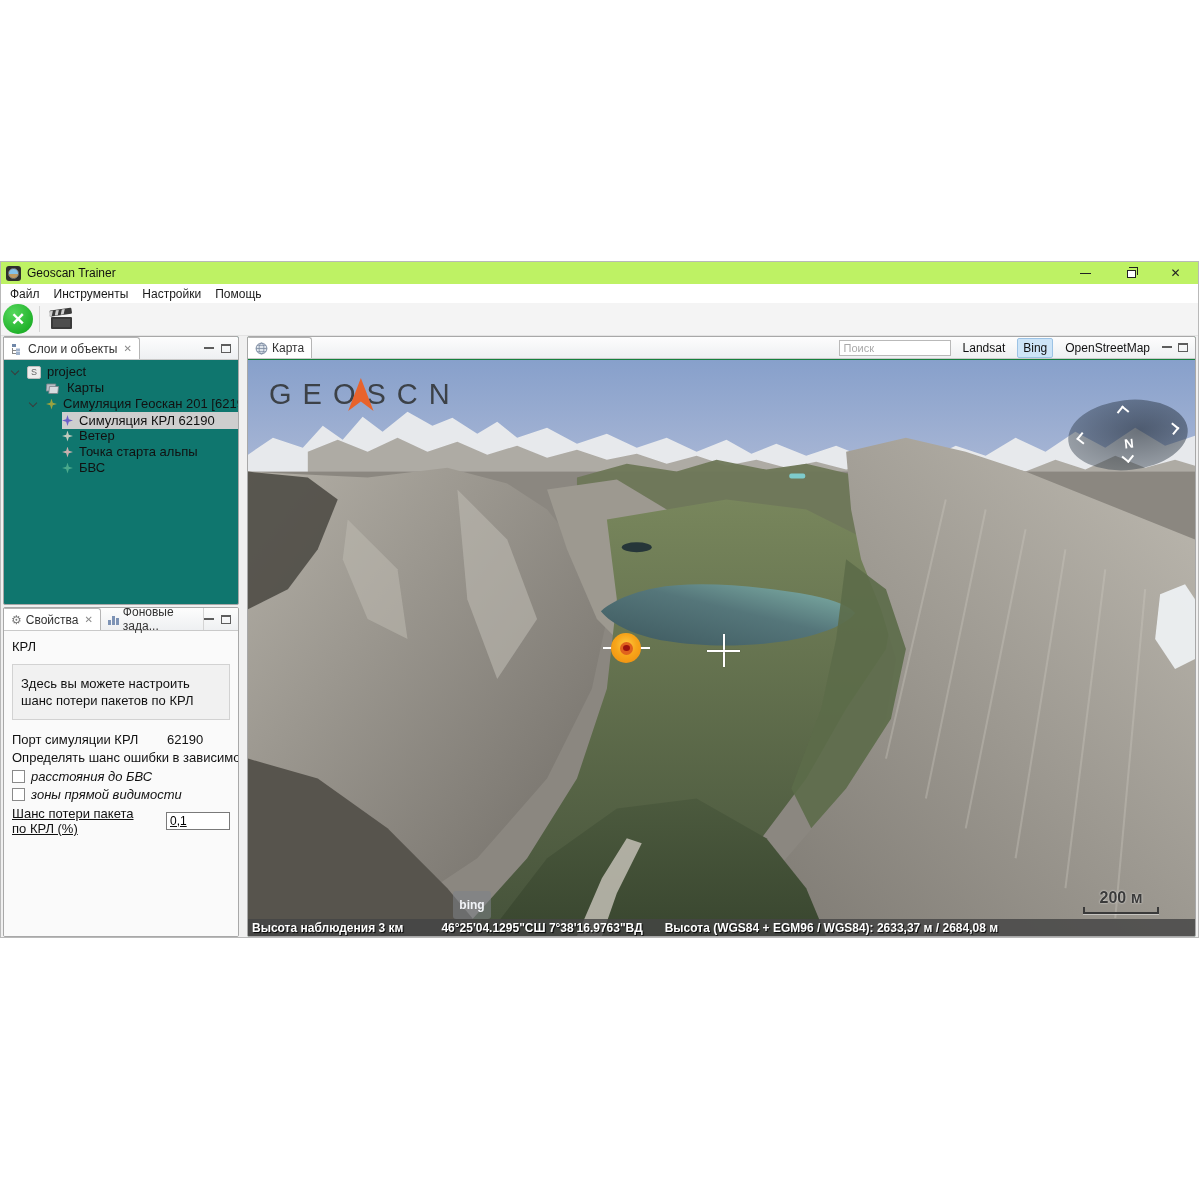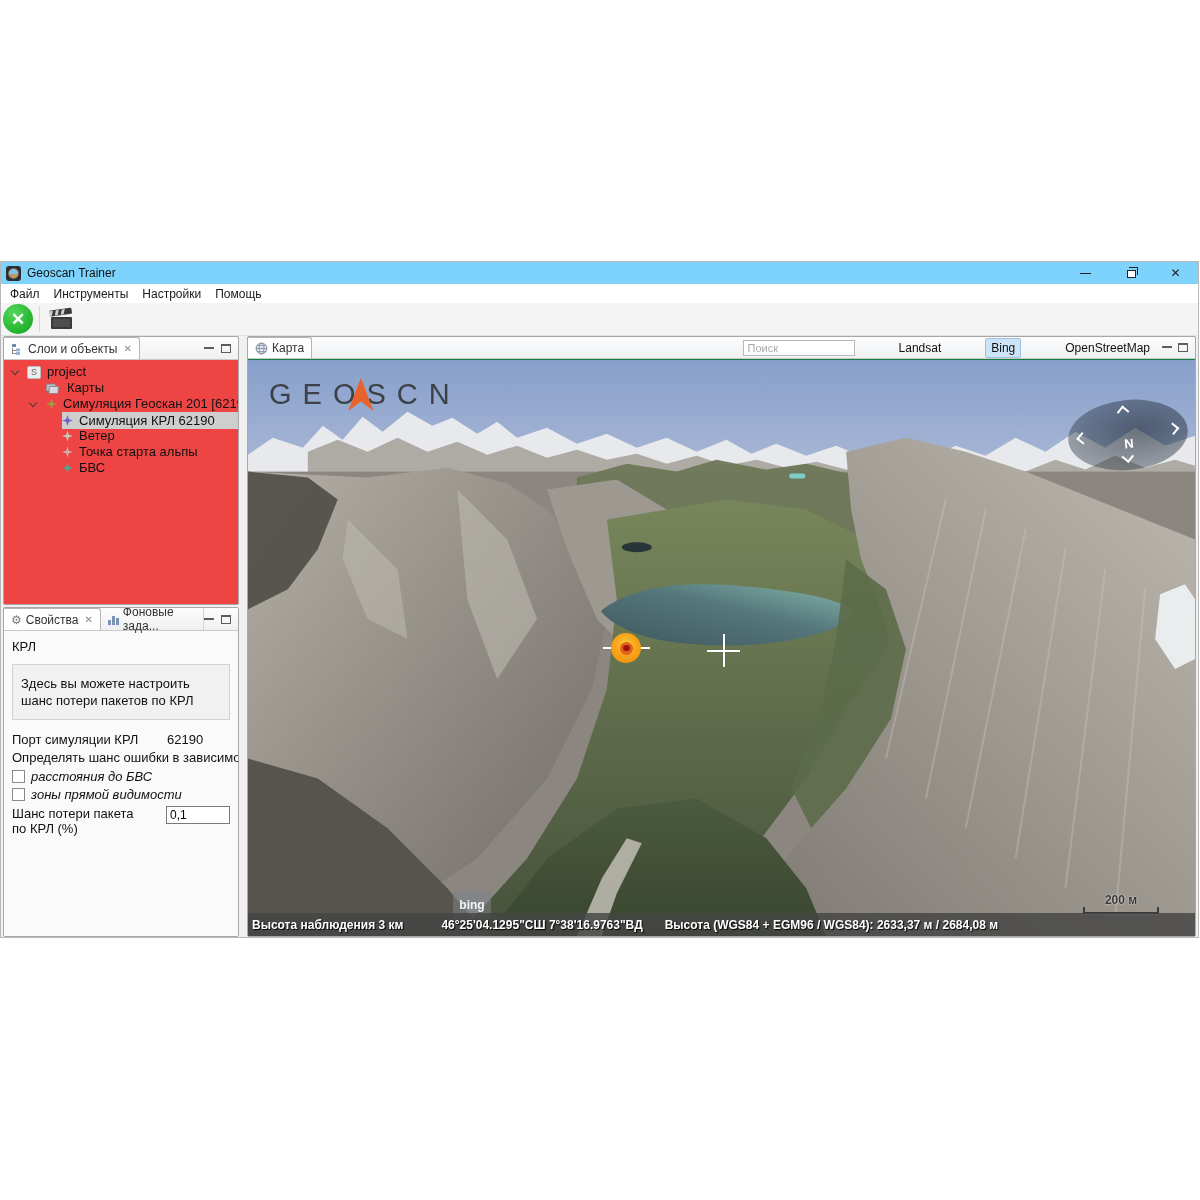--- a/index.html
+++ b/index.html
@@ -1,41 +1,41 @@
 <!DOCTYPE html>
 <html><head>
 <meta charset="utf-8">
 <style>
   html,body{margin:0;padding:0;background:#ffffff;width:1200px;height:1200px;
     font-family:"Liberation Sans",sans-serif;-webkit-font-smoothing:antialiased;}
   *{box-sizing:border-box;}
   .window{position:absolute;left:0;top:261px;width:1199px;height:677px;background:#f0f0f0;
     border:1px solid #b9b9b9;overflow:hidden;}
   
-  .titlebar{height:22px;background:#7dd3fc;display:flex;align-items:center;padding-left:5px;}
+  .titlebar{height:22px;background:#bef264;display:flex;align-items:center;padding-left:5px;}
   .appicon{width:15px;height:15px;border-radius:3px;background:#2e2e2e;position:relative;overflow:hidden;flex:none;}
   .appicon .horizon{position:absolute;left:2px;top:2px;width:11px;height:11px;border-radius:50%;
     background:linear-gradient(#85c0e8 0 52%,#c09a62 52% 100%);border:1px solid #777;}
   .title-text{font-size:12px;color:#111;margin-left:6px;}
   .win-controls{margin-left:auto;display:flex;height:100%;}
   .win-btn{width:45px;height:100%;display:flex;align-items:center;justify-content:center;color:#222;font-size:12px;}
   .min-glyph{width:11px;height:0;border-top:1px solid #222;}
   .restore-glyph{width:9px;height:8px;border:1px solid #222;position:relative;background:#fff;margin-top:2px;margin-left:2px;}
   .restore-glyph .back{position:absolute;left:1px;top:-4px;width:9px;height:8px;border:1px solid #222;border-left:none;border-bottom:none;}
   
   .menubar{height:19px;background:#fff;display:flex;align-items:center;font-size:12px;color:#1a1a1a;padding-left:2px;}
   .menu-item{padding:1px 7px;}
   
   .toolbar{height:33px;background:#f4f4f4;display:flex;align-items:center;border-bottom:1px solid #e3e3e3;}
   .tb-green{width:30px;height:30px;border-radius:50%;margin-left:2px;
     background:radial-gradient(circle at 35% 30%,#55d75c,#22b32c 70%,#149a1e);
     display:flex;align-items:center;justify-content:center;color:#fff;font-size:17px;font-weight:bold;}
   .tb-sep{width:1px;height:26px;background:#d6d6d6;margin:0 7px 0 6px;}
   
-  .panel{position:absolute;background:#ef4444;border:1px solid #a8a8a8;border-radius:2px;overflow:hidden;}
+  .panel{position:absolute;background:#0f766e;border:1px solid #a8a8a8;border-radius:2px;overflow:hidden;}
   .tabrow{height:23px;background:linear-gradient(#fdfdfd,#eef0f2);border-bottom:1px solid #c9c9c9;
     display:flex;align-items:stretch;font-size:12px;color:#333;}
   .tab{display:flex;align-items:center;gap:4px;padding:0 7px;border-right:1px solid #d4d4d4;}
   .tab.active{background:#fff;border-top:1px solid #b5b5b5;border-right:1px solid #b5b5b5;border-top-right-radius:3px;}
   .tab .close-x{color:#8a8a8a;font-size:10px;margin-left:2px;}
   .panel-btns{margin-left:auto;display:flex;align-items:center;gap:7px;padding-right:7px;}
   .pmin{width:10px;height:3px;border-top:2px solid #5d5d5d;}
   .pmax{width:10px;height:9px;border:1px solid #5d5d5d;border-top:2px solid #5d5d5d;}
   
   .tree{font-size:13px;color:#111;padding-top:4px;}
@@ -54,29 +54,29 @@
   .d-teal{background:#4aa98b;}
   .tlabel{margin-left:6px;white-space:nowrap;}
   .sel-wrap{background:#cecece;display:flex;align-items:center;padding:1px 60px 0 0;}
   
   .props{padding:8px 8px 0 8px;font-size:13px;color:#111;background:#fafafa;height:100%;}
   .props-box{border:1px solid #d2d2d2;background:#f1f1f1;padding:10px 8px;margin:10px 0 11px 0;line-height:17px;}
   .prow{position:relative;height:18px;line-height:18px;white-space:nowrap;}
   .pval{position:absolute;left:155px;top:0;}
   .cbrow{display:flex;align-items:center;height:18px;gap:6px;font-style:italic;}
   .cbox{width:13px;height:13px;background:#fff;border:1px solid #8a8a8a;flex:none;}
-  .lossrow{display:flex;margin-top:3px;}
+  .lossrow{display:flex;align-items:center;margin-top:3px;text-decoration:underline;}
   .loss-input{width:64px;height:18px;border:1px solid #7a7a7a;font-size:12px;padding:0 3px;
     font-family:"Liberation Sans",sans-serif;margin-left:24px;}
   
   .map-tabrow{height:22px;}
   .search-input{width:112px;height:16px;border:1px solid #b9b9b9;font-size:11px;padding:0 4px;
     font-family:"Liberation Sans",sans-serif;color:#333;}
   .search-input::placeholder{color:#a9a9a9;}
-  .layer-btn{padding:2px 5px;font-size:12px;color:#111;border:1px solid transparent;border-radius:2px;margin-left:32px;}
+  .layer-btn{padding:2px 5px;font-size:12px;color:#111;border:1px solid transparent;border-radius:2px;}
   .layer-btn.active{background:#cde4f7;border-color:#9cc3e5;}
   .mapview{position:absolute;left:0;top:23px;right:0;bottom:0;overflow:hidden;background:#8ba3ce;}
   .mapview svg{position:absolute;left:0;top:0;width:100%;height:100%;}
   
   .geologo{position:absolute;left:21px;top:18px;display:flex;align-items:flex-end;
     color:#3c4147;font-size:29px;letter-spacing:11px;font-weight:400;}
   .geo-arrow{width:22px;height:26px;margin:0 9px 2px -4px;}
   .compass{position:absolute;left:820px;top:40px;width:120px;height:70px;border-radius:50%;
     background:radial-gradient(ellipse at 60% 45%,rgba(30,40,52,.62),rgba(45,58,72,.42) 75%);
     transform:rotate(-6deg);}
@@ -91,24 +91,24 @@
     background:radial-gradient(circle at 50% 40%,#ffcb42 0%,#f7a51a 45%,#ee8a0d 100%);
     display:flex;align-items:center;justify-content:center;}
   .marker .mid{width:13px;height:13px;border-radius:50%;background:#e0621d;display:flex;align-items:center;justify-content:center;}
   .marker .core{width:7px;height:6px;border-radius:50%;background:#9d140e;}
   .xhair-v{position:absolute;left:475px;top:274px;width:1.5px;height:33px;background:#fff;box-shadow:0 0 1px #444;}
   .xhair-h{position:absolute;left:459px;top:290px;width:33px;height:1.5px;background:#fff;box-shadow:0 0 1px #444;}
   .bingmark{position:absolute;left:205px;top:531px;width:38px;height:28px;border-radius:3px;
     background:rgba(125,130,136,.55);color:#f2f4f8;font-size:12px;font-weight:bold;
     display:flex;align-items:center;justify-content:center;}
   .scalebar{position:absolute;right:36px;bottom:22px;width:76px;text-align:center;}
-  .scalebar .stext{font-size:12px;font-weight:bold;color:#3a3a3a;text-shadow:0 0 2px rgba(255,255,255,.9);}
+  .scalebar .stext{font-size:16px;font-weight:bold;color:#3a3a3a;text-shadow:0 0 2px rgba(255,255,255,.9);}
   .scalebar .sline{height:7px;border-left:2px solid #3a3a3a;border-right:2px solid #3a3a3a;
     border-bottom:2px solid #3a3a3a;box-shadow:0 1px 0 rgba(255,255,255,.45);}
-  .map-status{position:absolute;left:0;right:0;bottom:0;height:23px;background:rgba(68,68,68,.82);
+  .map-status{position:absolute;left:0;right:0;bottom:0;height:17px;background:rgba(68,68,68,.82);
     color:#fff;font-size:12px;font-weight:bold;display:flex;align-items:center;padding-left:4px;
     text-shadow:1px 1px 1px rgba(0,0,0,.95);white-space:nowrap;}
   .st1{margin-right:38px;} .st2{margin-right:22px;}
   
   .mini-svg{flex:none;display:block;}
   .gear{color:#7a7a7a;font-size:12px;line-height:12px;}
   .bars{display:flex;align-items:flex-end;gap:1px;height:11px;}
   .bars i{display:block;width:3px;background:#7d93b5;}
 </style>
 </head>

